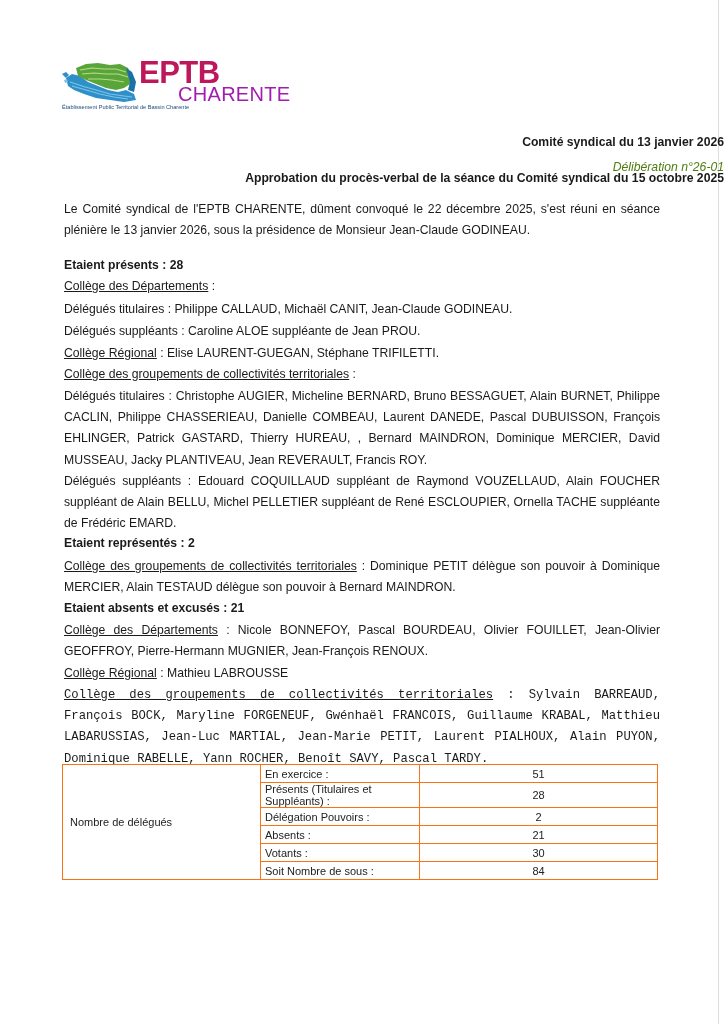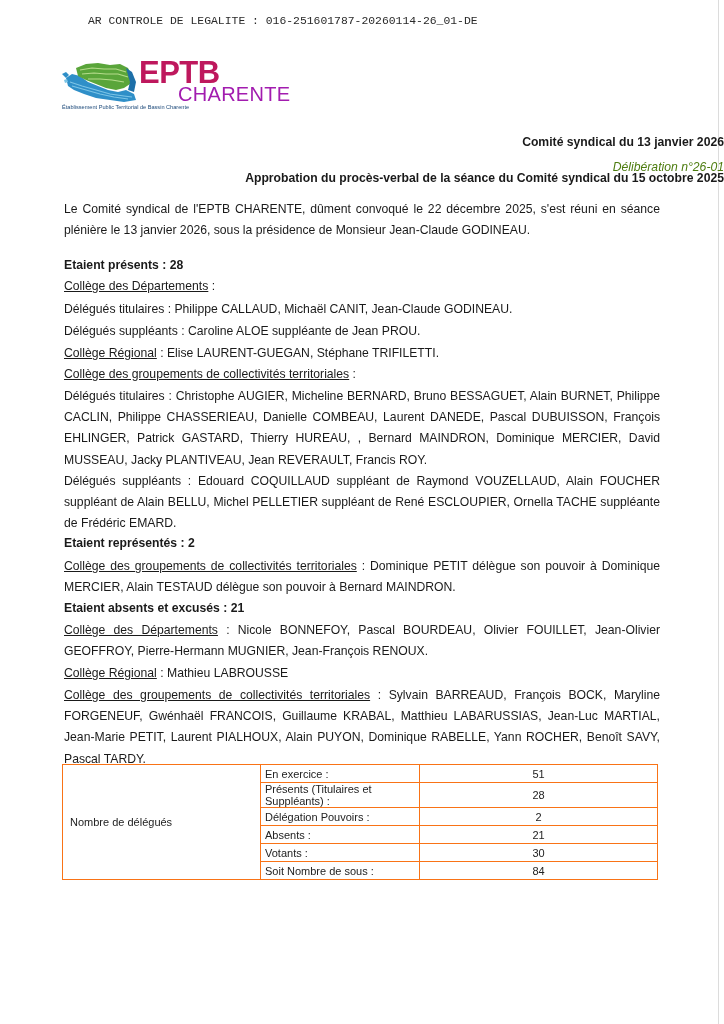--- a/index.html
+++ b/index.html
@@ -121,21 +121,21 @@
       padding-left: 7px;
     }
     table.counts td.label { width: 150px; }
     table.counts td.value { text-align: center; }
   </style>
 </head>
 <body>
 
 <div class="page-edge"></div>
 
-<div class="stamp"><div>AR CONTROLE DE LEGALITE : 016-251601787-20260114-26_01-DE</div></div>
+<div class="stamp"></div>
 
 <div class="logo">
   <svg class="map" width="78" height="44" viewBox="0 0 78 44">
 
     <path d="M4 18 L10 14 L18 16 L26 22 L36 26 L46 30 L56 32 L64 30 L72 34 L74 40 L62 42 L48 40 L34 38 L22 34 L12 30 L6 26 Z" fill="#2f8fc8"></path>
     <path d="M8 22 L20 26 L34 30 L48 34 L62 36 L70 37" stroke="#7cc4e6" stroke-width="1.2" fill="none"></path>
     <path d="M10 26 L24 30 L38 34 L52 37 L66 39" stroke="#7cc4e6" stroke-width="1.2" fill="none"></path>
 
     <path d="M14 8 L24 4 L36 3 L48 5 L58 4 L66 8 L70 16 L68 24 L62 28 L54 30 L44 28 L34 24 L24 20 L16 16 Z" fill="#5aa53a"></path>
     <path d="M18 10 L30 8 L42 9 L54 9 L64 12" stroke="#b6dc8c" stroke-width="1.1" fill="none"></path>
@@ -194,21 +194,21 @@
 
 <div class="content" style="top:598px;">
   <p class="sec-heading">Etaient absents et excusés : 21</p>
 </div>
 <div class="content" style="top:620px;">
   <p><span class="u">Collège des Départements</span><span> : Nicole BONNEFOY, Pascal BOURDEAU, Olivier FOUILLET, Jean-Olivier GEOFFROY, Pierre-Hermann MUGNIER, Jean-François RENOUX.</span></p>
 </div>
 <div class="content" style="top:663px;">
   <p><span class="u">Collège Régional</span><span> : Mathieu LABROUSSE</span></p>
 </div>
-<div class="content" style="top:685px;">
+<div class="content" style="top:685px;font-family:Liberation Mono, monospace;">
   <p><span class="u">Collège des groupements de collectivités territoriales</span><span> : Sylvain BARREAUD, François BOCK, Maryline FORGENEUF, Gwénhaël FRANCOIS, Guillaume KRABAL, Matthieu LABARUSSIAS, Jean-Luc MARTIAL, Jean-Marie PETIT, Laurent PIALHOUX, Alain PUYON, Dominique RABELLE, Yann ROCHER, Benoît SAVY, Pascal TARDY.</span></p>
 </div>
 
 <div class="table-wrap">
   <table class="counts">
     <tbody>
       <tr>
         <td class="group" rowspan="6">Nombre de délégués</td>
         <td class="label">En exercice :</td>
         <td class="value">51</td>

